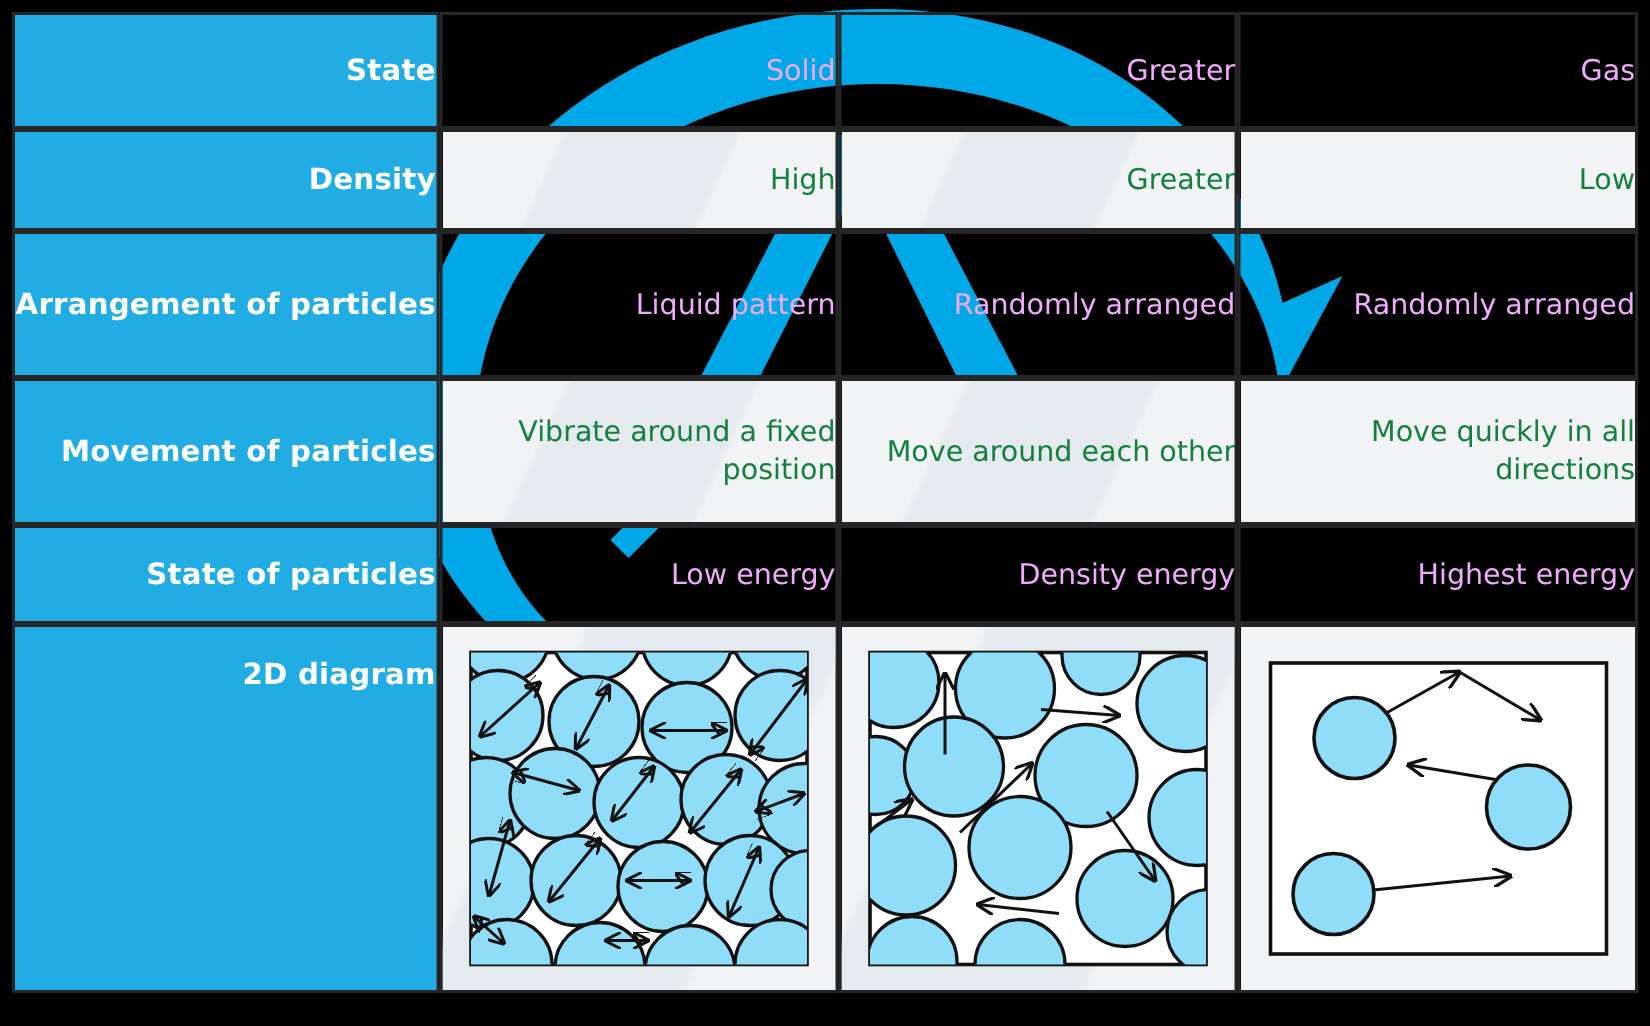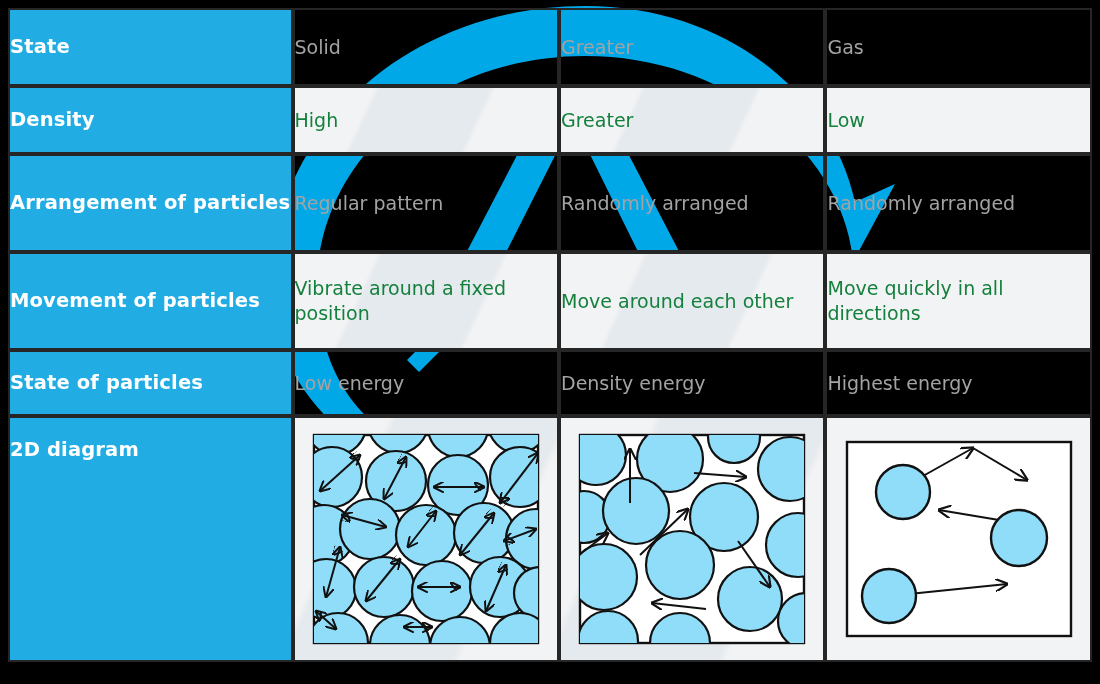--- a/index.html
+++ b/index.html
@@ -40,20 +40,21 @@
     height: 654px;
     z-index: 2;
   }
 
   table.matter {
     width: 1084px;
     height: 654px;
     border-collapse: separate;
     border-spacing: 0;
     table-layout: fixed;
+    text-align: right;
   }
 
   table.matter td {
     vertical-align: middle;
     padding: 0;
     border: 2px solid #262626;
     background-clip: padding-box;
   }
 
   
@@ -69,21 +70,21 @@
     letter-spacing: 0.15px;
     padding: 6px 22px;
     line-height: 1.22;
     position: relative;
     z-index: 3;
   }
 
   
   td.dark {
     background: transparent;
-    color: #a3a3a3;
+    color: #f0abfc;
     font-size: 19px;
     padding: 6px 20px;
     line-height: 1.3;
     position: relative;
   }
   td.dark > span { position: relative; z-index: 3; }
 
   
   td.light {
     background: #F2F3F4;
@@ -204,21 +205,21 @@
           <td class="light">
             <span style="position:relative;z-index:3">Low</span>
           </td>
         </tr>
 
         <tr style="height:98px">
           <td class="rowhead">
             <span class="lbl">Arrangement of particles</span>
           </td>
           <td class="dark">
-            <span>Regular pattern</span>
+            <span>Liquid pattern</span>
           </td>
           <td class="dark">
             <span>Randomly arranged</span>
           </td>
           <td class="dark">
             <span>Randomly arranged</span>
           </td>
         </tr>
 
         <tr style="height:98px">

